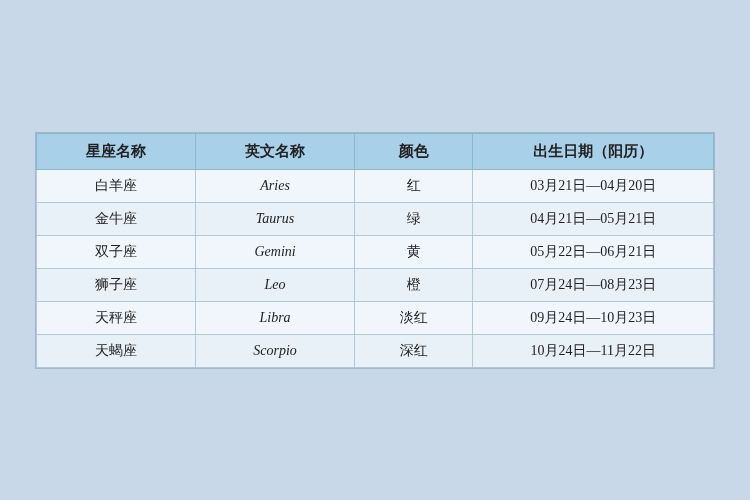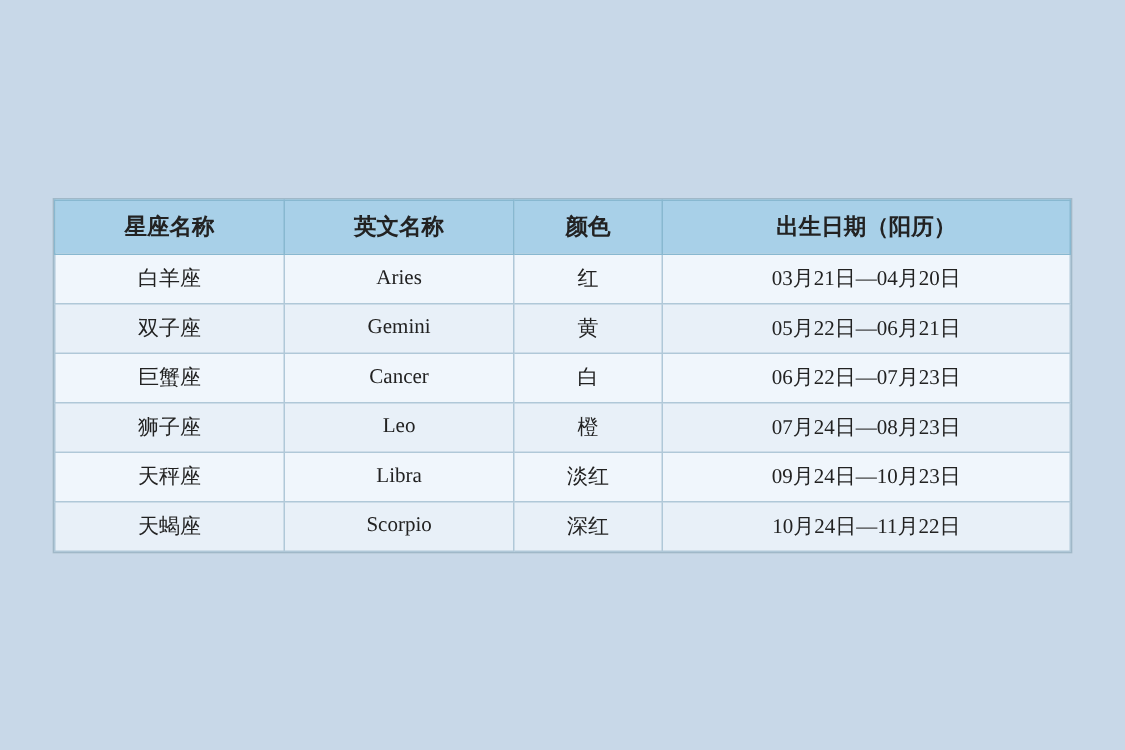--- a/index.html
+++ b/index.html
@@ -25,21 +25,21 @@
     }
 
     table {
       width: 100%;
       border-collapse: collapse;
     }
 
     thead tr th {
       background-color: #a8d0e8;
       border: 1px solid #88b8d0;
-      padding: 8px 12px;
+      padding: 8px 28px;
       text-align: center;
       font-size: 15px;
       font-weight: bold;
       color: #222;
     }
 
     tbody tr td {
       border: 1px solid #b0c8d8;
       padding: 7px 12px;
       text-align: center;
@@ -50,20 +50,21 @@
 
     tbody tr:nth-child(even) td {
       background-color: #e8f0f8;
     }
 
     tbody tr td:first-child {
       font-size: 14px;
     }
 
     tbody tr td:nth-child(2) {
+      font-style: italic;
     }
   </style>
 </head>
 <body>
 
 <div class="table-container">
   <table>
     <thead>
       <tr>
         <th>星座名称</th>
@@ -73,30 +74,30 @@
       </tr>
     </thead>
     <tbody id="table-body">
     <tr>
           <td>白羊座</td>
           <td>Aries</td>
           <td>红</td>
           <td>03月21日—04月20日</td>
         </tr>
         <tr>
+          <td>金牛座</td>
+          <td>Taurus</td>
+          <td>绿</td>
+          <td>04月21日—05月21日</td>
+        </tr>
+        <tr>
           <td>双子座</td>
           <td>Gemini</td>
           <td>黄</td>
           <td>05月22日—06月21日</td>
-        </tr>
-        <tr>
-          <td>巨蟹座</td>
-          <td>Cancer</td>
-          <td>白</td>
-          <td>06月22日—07月23日</td>
         </tr>
         <tr>
           <td>狮子座</td>
           <td>Leo</td>
           <td>橙</td>
           <td>07月24日—08月23日</td>
         </tr>
         <tr>
           <td>天秤座</td>
           <td>Libra</td>

